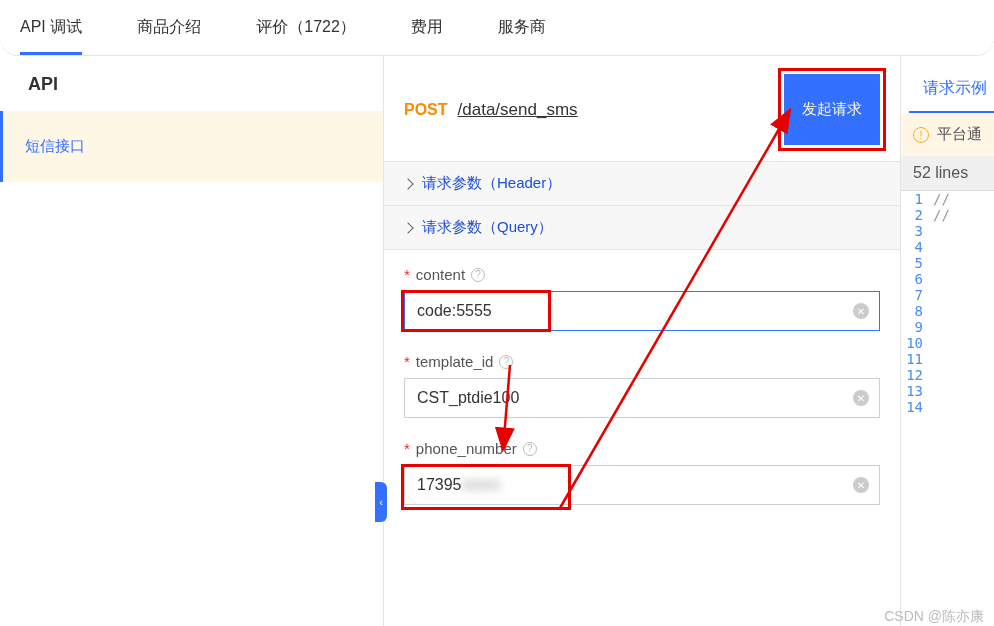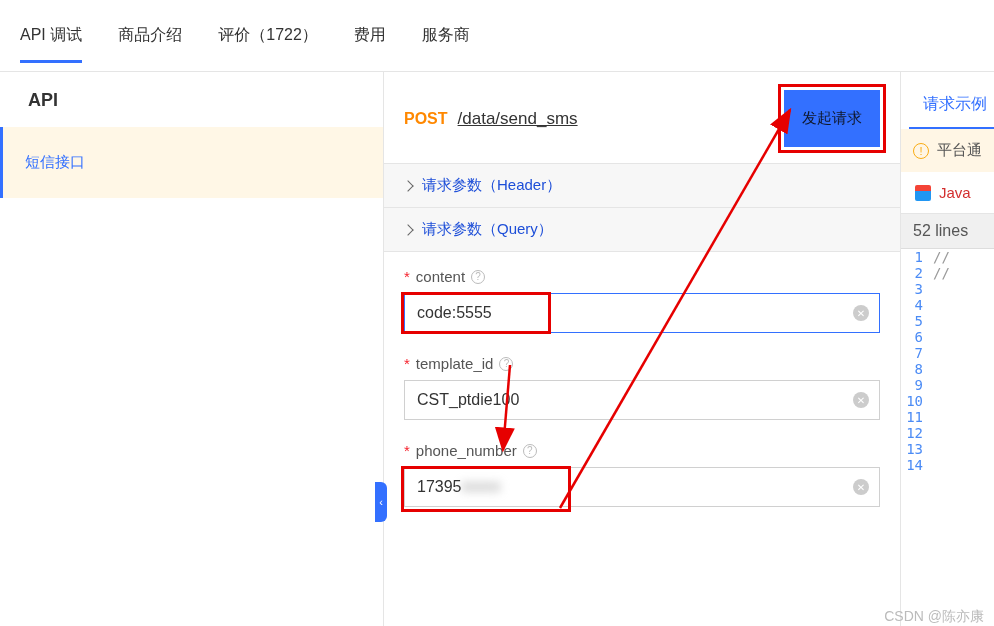--- a/index.html
+++ b/index.html
@@ -10,23 +10,24 @@
       background: #fff;
       width: 994px;
       height: 626px;
       overflow: hidden;
       position: relative;
     }
     .top-tabs {
       display: flex;
       border-bottom: 1px solid #e5e5e5;
       padding: 0 20px;
-      height: 72px;
-      align-items: center;
-      gap: 36px;
+      height: 56px;
+      align-items: center;
+      gap: 55px;
+      border-radius: 18px;
     }
     .top-tab {
       font-size: 16px;
       color: #333;
       padding: 16px 0;
       cursor: pointer;
       position: relative;
     }
     .top-tab.active {
       color: #333;
@@ -85,23 +86,23 @@
       font-size: 16px;
     }
     .endpoint-path {
       font-size: 17px;
       color: #333;
       text-decoration: underline;
     }
     .send-btn {
       margin-left: auto;
       background: #3370ff;
-      color: #0f172a;
+      color: #fef9c3;
       border: none;
-      padding: 19px 18px;
+      padding: 26px 18px;
       font-size: 15px;
       cursor: pointer;
       position: relative;
     }
     .send-btn-highlight {
       position: absolute;
       inset: -6px;
       border: 3px solid #e60000;
       pointer-events: none;
     }
@@ -371,24 +372,20 @@
         </div>
       </div>
     </div>
 
     <div class="right-panel">
       <div class="example-header">请求示例</div>
       <div class="platform-notice">
         <span class="warn-icon">!</span>
         <span>平台通</span>
       </div>
-      <div class="lang-tab">
-        <span class="java-icon"></span>
-        <span>Java</span>
-      </div>
       <div class="lines-header">52 lines</div>
       <div class="code-lines">
         <div class="code-line">
             <span class="line-num">1</span>
             <span class="line-code comment">//</span>
           </div>
         <div class="code-line">
             <span class="line-num">2</span>
             <span class="line-code comment">//</span>
           </div>

